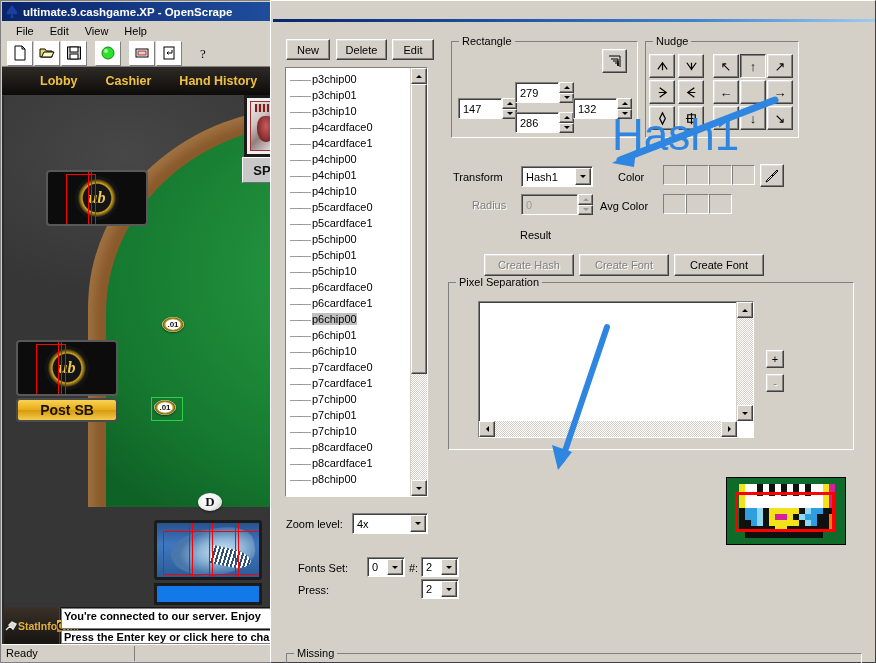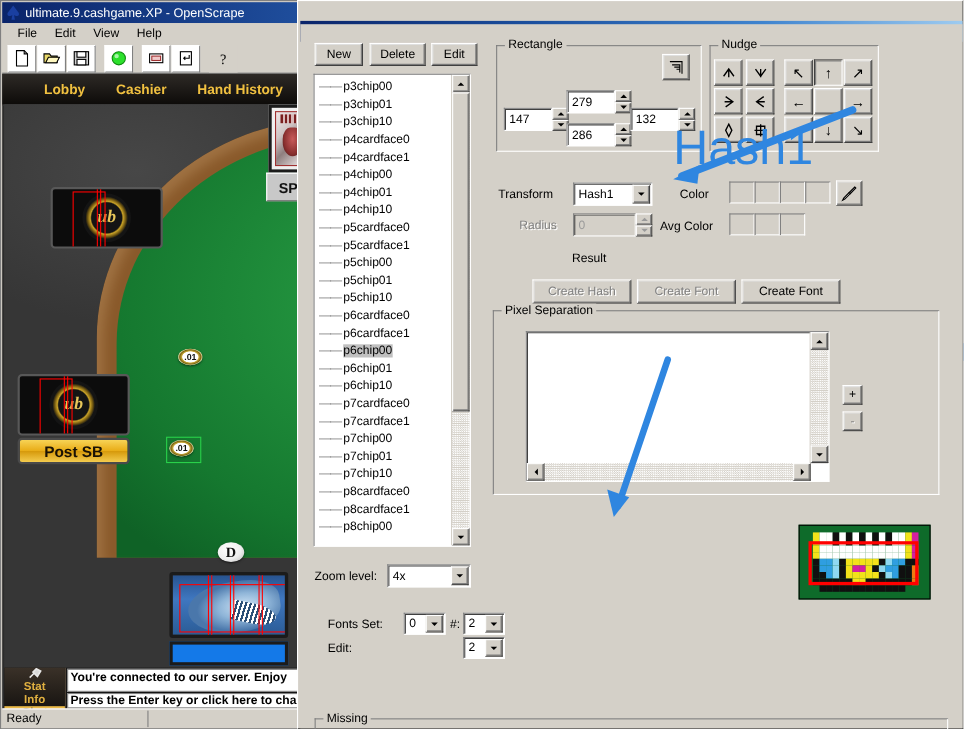--- a/index.html
+++ b/index.html
@@ -29,21 +29,21 @@
     background: linear-gradient(to right, #0a246a 0%, #2f6fc4 60%, #67a3e0 100%);
     display: flex; align-items: center;
     box-sizing: border-box;
   }
   .os-title-ico {
     width: 16px; height: 16px; margin: 0 3px 0 2px;
     position: relative; flex: none;
   }
   .os-title-ico svg { display: block; }
   .os-title-text {
-    color: #ffffff; font-size: 11.5px; font-weight: normal;
+    color: #ffffff; font-size: 11.5px; font-weight: bold;
     font-family: "Liberation Sans", sans-serif;
     white-space: nowrap; letter-spacing: 0px;
   }
   .os-menubar {
     position: absolute; left: 1px; top: 20px;
     width: 810px; height: 19px;
     background: #d4d0c8;
     display: flex; align-items: center;
     padding-left: 6px; box-sizing: border-box;
   }
@@ -266,22 +266,23 @@
 
   
   .pk-chat {
     position: absolute; left: 2px; top: 540px;
     width: 806px; height: 38px;
     display: flex;
     background: #161616;
   }
   .chat-tabs {
     width: 55px; background: linear-gradient(to bottom,#3a3128 0%, #161310 100%);
-    display: flex; flex-direction: column;
+    display: flex; 
     border-right: 1px solid #4a4034;
+    align-items: center;
   }
   .chat-tab {
     flex: 1; display: flex; align-items: center; justify-content: center;
     color: #e0b040; font-size: 10.5px; font-weight: bold;
     font-family: "Liberation Sans", sans-serif;
   }
   .chat-tab.active {
     background: linear-gradient(to bottom,#f0bf4a 0%, #b8842a 100%);
     color: #140e04;
   }
@@ -867,21 +868,21 @@
             <span class="tri tri-dn"></span>
           </span>
       </div>
       <span class="lbl" style="left:136px; top:540px;">#:</span>
       <div class="combo" style="left:148px; top:535px; width:38px; height:20px;">
         <span class="val">2</span>
         <span class="arrow">
             <span class="tri tri-dn"></span>
           </span>
       </div>
-      <span class="lbl" style="left:25px; top:562px;">Edit:</span>
+      <span class="lbl" style="left:25px; top:562px;">Press:</span>
       <div class="combo" style="left:148px; top:557px; width:38px; height:20px;">
         <span class="val">2</span>
         <span class="arrow">
             <span class="tri tri-dn"></span>
           </span>
       </div>
 
       <div class="group-outline" style="left:178px; top:19px; width:187px; height:97px;">
         <span class="group-label">Rectangle</span>
       </div>

